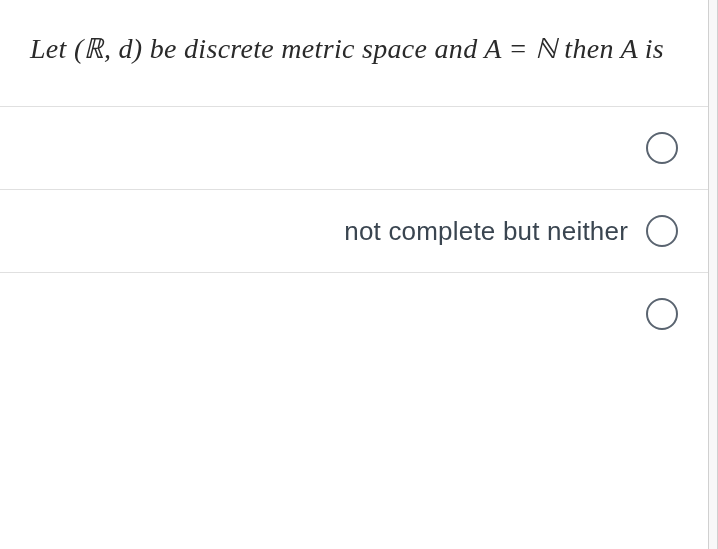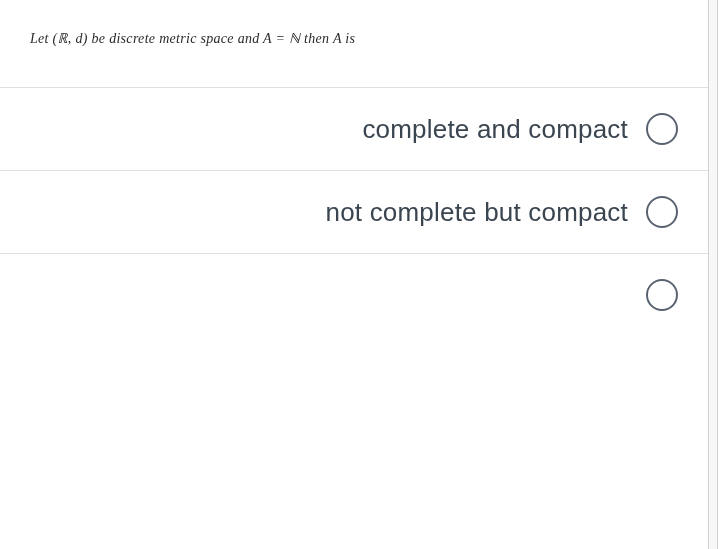--- a/index.html
+++ b/index.html
@@ -16,21 +16,21 @@
     }
     .container {
       width: 100%;
       height: 100%;
       padding: 0;
       position: relative;
     }
     .question {
       padding: 28px 30px 40px 30px;
       font-style: italic;
-      font-size: 14px;
+      font-size: 28px;
       color: #2a2a2a;
       letter-spacing: 0.3px;
     }
     .question .blackboard {
       font-family: 'Cambria Math', Georgia, serif;
       font-weight: normal;
     }
     .options {
       width: 100%;
     }
@@ -75,25 +75,24 @@
 </head>
 <body>
 
 <div class="container">
   <div class="content-area">
     <div class="question">
       <span>Let  (</span><span class="blackboard">ℝ</span><span>, d)  be discrete metric space and A = </span><span class="blackboard">ℕ</span><span> then A is</span>
     </div>
     <div class="options">
       <div class="option-row">
-        <span class="option-text">complete and compact</span>
         <span class="radio-circle"></span>
       </div>
       <div class="option-row">
-        <span class="option-text">not complete but compact</span>
+        <span class="option-text">not complete but neither</span>
         <span class="radio-circle"></span>
       </div>
       <div class="option-row">
         <span class="radio-circle"></span>
       </div>
     </div>
   </div>
   <div class="right-border"></div>
 </div>
 

